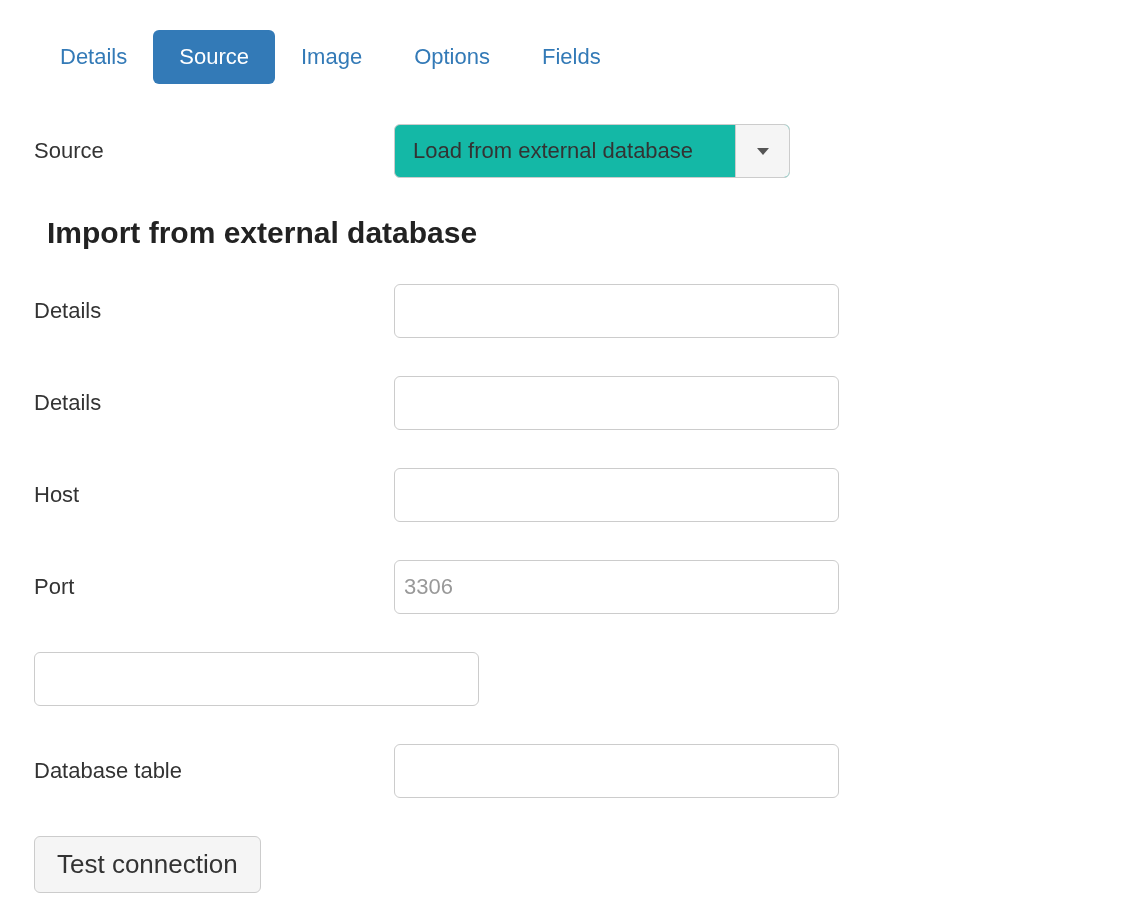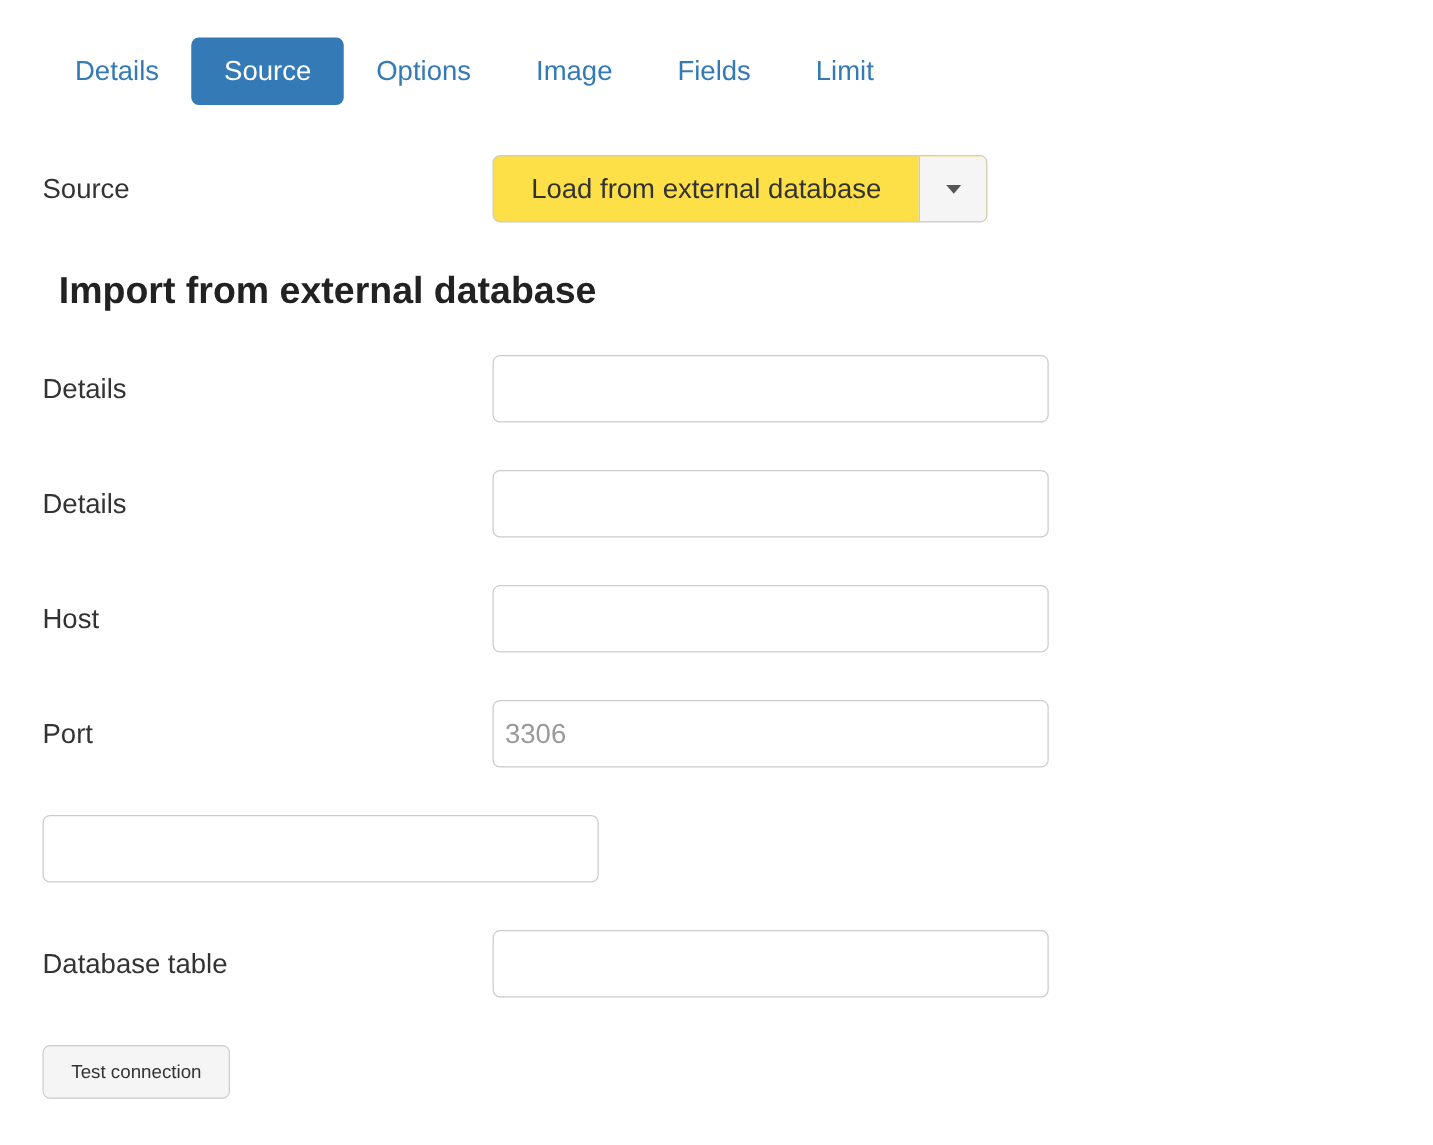--- a/index.html
+++ b/index.html
@@ -48,22 +48,21 @@
       font-weight: 700;
       color: #222;
       margin: 36px 0 34px 13px;
     }
     .dropdown {
       display: inline-flex;
       border: 1px solid #ccc;
       border-radius: 6px;
       overflow: hidden;
       cursor: pointer;
-      background: #fde047;
-      text-align: center;
+      background: #14b8a6;
     }
     .dropdown-text {
       padding: 13px 18px;
       font-size: 22px;
       color: #333;
       min-width: 340px;
     }
     .dropdown-caret {
       background: #f5f5f5;
       border-left: 1px solid #ccc;
@@ -88,42 +87,41 @@
       font-size: 22px;
       color: #555;
       font-family: inherit;
     }
     .text-input::placeholder {
       color: #999;
     }
     .btn {
       display: inline-block;
       padding: 12px 22px;
-      font-size: 15px;
+      font-size: 26px;
       color: #333;
       background: #f5f5f5;
       border: 1px solid #ccc;
       border-radius: 6px;
       cursor: pointer;
       font-family: inherit;
     }
     .btn-row {
       margin-top: 10px;
     }
   </style>
 </head>
 <body>
 
 <div class="tabs">
   <button class="tab">Details</button>
   <button class="tab active">Source</button>
+  <button class="tab">Image</button>
   <button class="tab">Options</button>
-  <button class="tab">Image</button>
   <button class="tab">Fields</button>
-  <button class="tab">Limit</button>
 </div>
 
 <div class="form-row">
   <div class="form-label">Source</div>
   <div class="dropdown">
     <div class="dropdown-text">Load from external database</div>
     <div class="dropdown-caret">
       <span class="caret-icon"></span>
     </div>
   </div>

